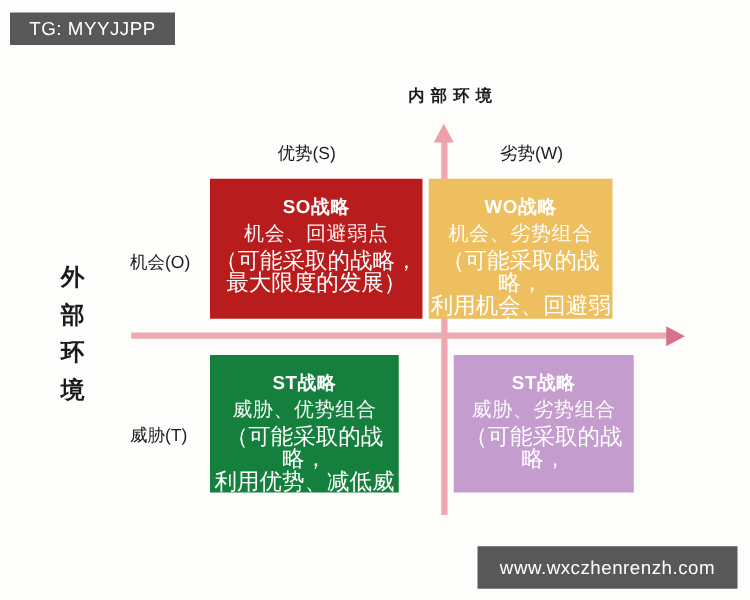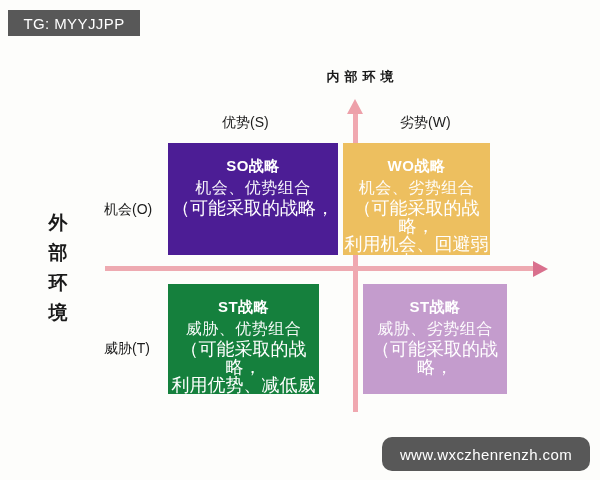--- a/index.html
+++ b/index.html
@@ -38,21 +38,20 @@
     width: 132px;
     height: 26px;
     font-size: 15px;
   }
   #wm-bottom {
     left: 382px;
     top: 437px;
     width: 208px;
     height: 34px;
     font-size: 15px;
-    border-radius: 10px;
   }
 
   
   #internal-title {
     position: absolute;
     left: 280px;
     top: 68px;
     width: 160px;
     text-align: center;
     font-size: 13px;
@@ -130,21 +129,21 @@
   
   .quad {
     position: absolute;
     box-sizing: border-box;
     color: #ffffff;
     text-align: center;
     font-family: "Liberation Sans", "DejaVu Sans", sans-serif;
     overflow: hidden;
     padding-top: 14px;
   }
-  #quad-so { left: 168px; top: 143px; width: 170px; height: 112px; background: #4c1d95; }
+  #quad-so { left: 168px; top: 143px; width: 170px; height: 112px; background: #b91c1c; }
   #quad-wo { left: 343px; top: 143px; width: 147px; height: 112px; background: #edbf5f; }
   #quad-st { left: 168px; top: 284px; width: 151px; height: 110px; background: #15803d; }
   #quad-wt { left: 363px; top: 284px; width: 144px; height: 110px; background: #c49ccd; }
 
   .quad-title {
     font-size: 15px;
     font-weight: bold;
     line-height: 18px;
     letter-spacing: 0.5px;
     margin-bottom: 2px;
@@ -186,23 +185,24 @@
   <div id="h-axis-line"></div>
   <div id="h-axis-head"></div>
 
   <div id="label-s" class="axis-label">优势(S)</div>
   <div id="label-w" class="axis-label">劣势(W)</div>
   <div id="label-o" class="axis-label">机会(O)</div>
   <div id="label-t" class="axis-label">威胁(T)</div>
 
   <div id="quad-so" class="quad">
     <div class="quad-title">SO战略</div>
-    <div class="quad-sub">机会、优势组合</div>
-    <div class="quad-note">
-      <span>（可能采取的战略，</span>
+    <div class="quad-sub">机会、回避弱点</div>
+    <div class="quad-note">
+      <span>（可能采取的战略，</span>
+      <span>最大限度的发展）</span>
     </div>
   </div>
 
   <div id="quad-wo" class="quad">
     <div class="quad-title">WO战略</div>
     <div class="quad-sub">机会、劣势组合</div>
     <div class="quad-note">
       <span>（可能采取的战略，</span>
       <span>利用机会、回避弱点）</span>
     </div>

